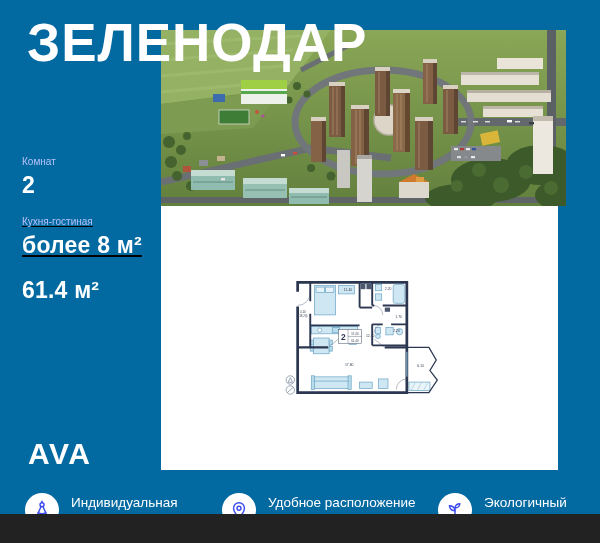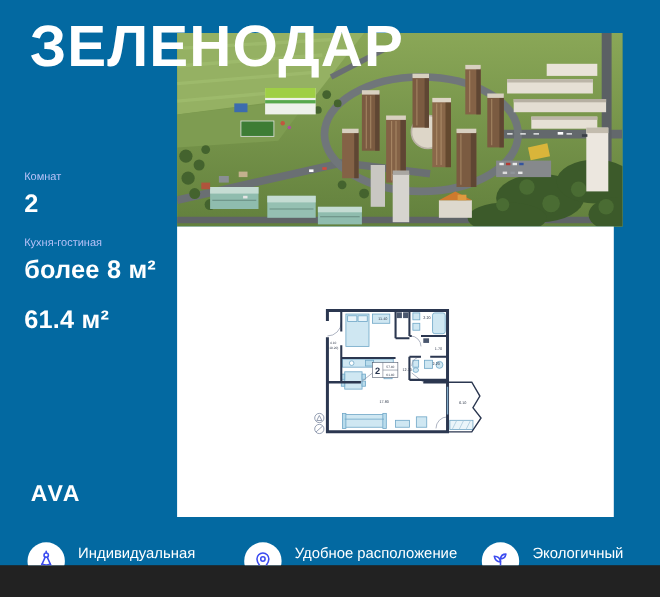--- a/index.html
+++ b/index.html
@@ -20,25 +20,25 @@
   }
   .panel{
     position:absolute;left:161px;top:206px;width:397px;height:264px;z-index:2;
     background:#ffffff;display:flex;align-items:center;justify-content:center;
   }
   .panel svg{transform:translateX(8px);}
   .specs{position:absolute;left:22px;z-index:5;width:150px;}
   .spec-label{color:#b8c2f8;font-size:10px;margin-bottom:5px;}
   .spec-value{color:#ffffff;font-size:23px;font-weight:700;letter-spacing:.2px;}
   .spec-1{top:156px;}
-  .spec-2{top:216px;}
+  .spec-2{top:216px;text-decoration:underline;}
   .spec-3{top:277px;}
   .logo{
     position:absolute;left:28px;top:437px;z-index:5;
-    color:#ffffff;font-size:21px;font-weight:700;letter-spacing:1.5px;
+    color:#ffffff;font-size:30px;font-weight:700;letter-spacing:1.5px;
   }
   .feature{
     position:absolute;top:493px;display:flex;align-items:flex-start;z-index:5;
   }
   .feature .icon-circle{
     width:34px;height:34px;border-radius:50%;background:#ffffff;flex:0 0 auto;
     display:flex;align-items:center;justify-content:center;
   }
   .feature .ftext{
     color:#ffffff;font-size:13.5px;line-height:1.5;margin-left:12px;

